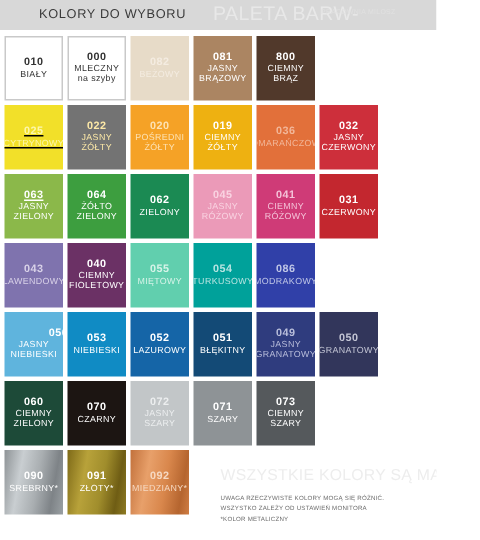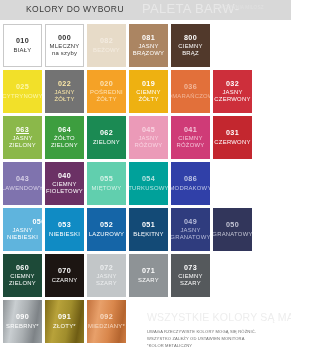--- a/index.html
+++ b/index.html
@@ -123,21 +123,21 @@
         <div class="cname" style="color: rgb(255, 255, 255);">JASNY</div>
         <div class="cname" style="color: rgb(255, 255, 255);">BRĄZOWY</div>
       </div>
       <div class="cell" style="background: rgb(81, 57, 43);">
         <div class="code" style="color: rgb(255, 255, 255);">800</div>
         <div class="cname" style="color: rgb(255, 255, 255);">CIEMNY</div>
         <div class="cname" style="color: rgb(255, 255, 255);">BRĄZ</div>
       </div>
     </div>
     <div class="row">
-      <div class="cell" style="background: rgb(242, 224, 41);">
+      <div class="cell" style="background: rgb(242, 224, 41); text-decoration: underline;">
         <div class="code" style="color: rgb(253, 247, 172);">025</div>
         <div class="cname" style="color: rgb(253, 247, 172);">CYTRYNOWY</div>
       </div>
       <div class="cell" style="background: #737373;">
         <div class="code" style="color: rgb(253, 233, 168);">022</div>
         <div class="cname" style="color: rgb(253, 233, 168);">JASNY ŻÓŁTY</div>
       </div>
       <div class="cell" style="background: rgb(245, 162, 38);">
         <div class="code" style="color: rgb(253, 226, 180);">020</div>
         <div class="cname" style="color: rgb(253, 226, 180);">POŚREDNI</div>

